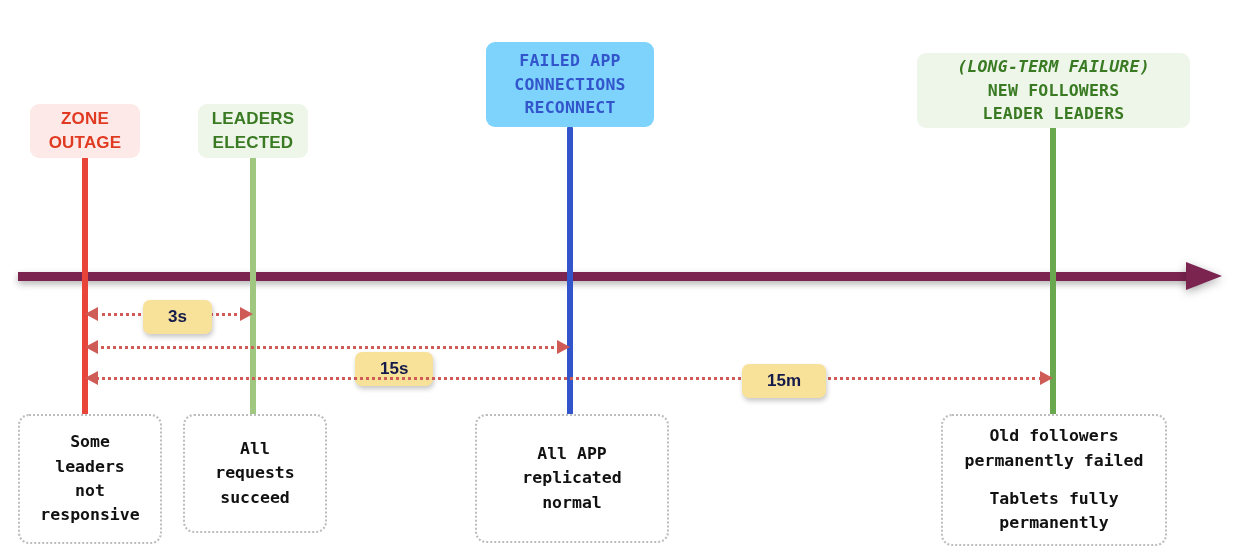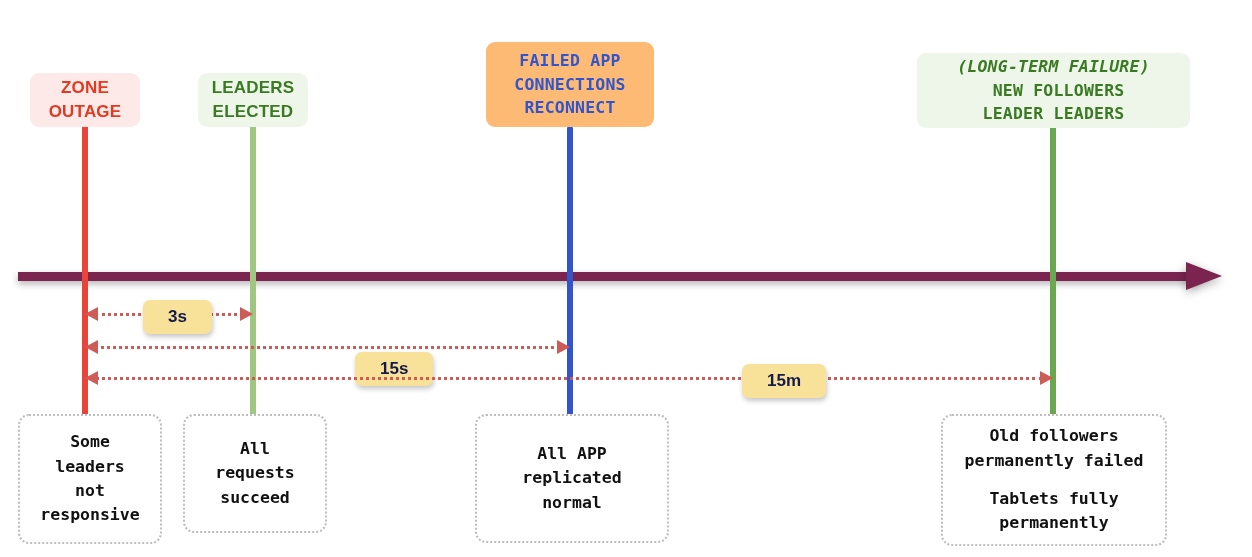--- a/index.html
+++ b/index.html
@@ -57,21 +57,21 @@
     border-radius: 9px;
     text-align: center;
     font-weight: bold;
     letter-spacing: 0.2px;
     white-space: pre;
     display: flex;
     align-items: center;
     justify-content: center;
     line-height: 1.42;
   }
-  .toplabel.sans { font-family: "Liberation Sans", sans-serif; font-size: 17px; }
+  .toplabel.sans { font-family: "Liberation Sans", sans-serif; font-size: 17px; margin-top: 31px; }
   .toplabel.mono { font-family: "DejaVu Sans Mono", monospace; font-size: 16.5px; }
   .toplabel .ital { font-style: italic; }
 
   
   .statebox {
     position: absolute;
     border: 2px dotted #bdbdbd;
     border-radius: 11px;
     background: #ffffff;
     font-family: "DejaVu Sans Mono", monospace;
@@ -141,25 +141,25 @@
   <div class="vline" style="left:250px; top:124px; height:300px; background:#9fc780;"></div>
   <div class="vline" style="left:567px; top:127px; height:297px; background:#3355cc;"></div>
   <div class="vline" style="left:1050px; top:127px; height:297px; background:#6aa84f;"></div>
 
   <div class="toplabel sans" style="left:30px; top:73px; width:110px; height:54px; background:#fdeae8; color:#e03a22;">ZONE
 OUTAGE</div>
 
   <div class="toplabel sans" style="left:198px; top:73px; width:110px; height:54px; background:#eef6ea; color:#3a7a23;">LEADERS
 ELECTED</div>
 
-  <div class="toplabel mono" style="left:486px; top:42px; width:168px; height:85px; background:#fdba74; color:#3355cc;">FAILED APP
+  <div class="toplabel mono" style="left:486px; top:42px; width:168px; height:85px; background:#7dd3fc; color:#3355cc;">FAILED APP
 CONNECTIONS
 RECONNECT</div>
 
-  <div class="toplabel mono" style="left:917px; top:53px; width:273px; height:75px; background:#eef6ea; color:#3a7a23; flex-direction:column;text-align:right;">
+  <div class="toplabel mono" style="left:917px; top:53px; width:273px; height:75px; background:#eef6ea; color:#3a7a23; flex-direction:column;">
     <span class="ital">(LONG-TERM FAILURE)</span>
     <span>NEW FOLLOWERS
 LEADER LEADERS</span>
   </div>
 
   <div class="measure" style="left:85px; top:307px; width:168px;">
     <div class="head left"></div>
     <div class="dots" style="left:10px; width:148px;"></div>
     <div class="head right" style="left:155px;"></div>
   </div>

